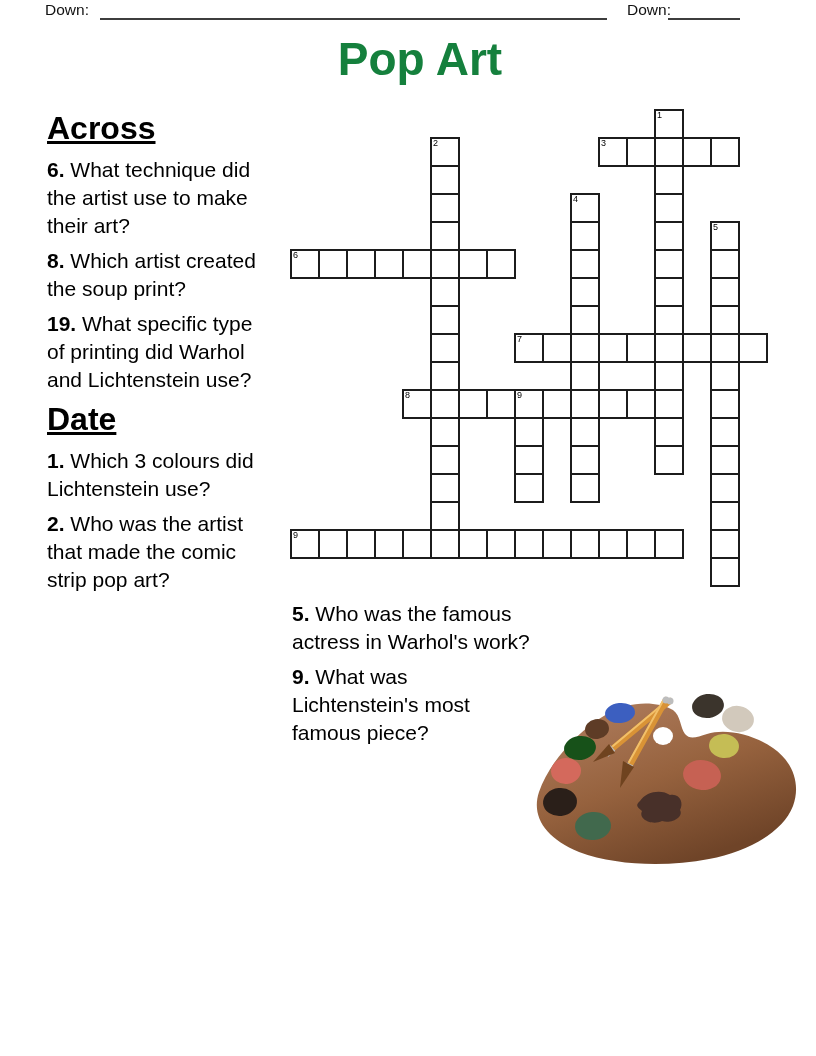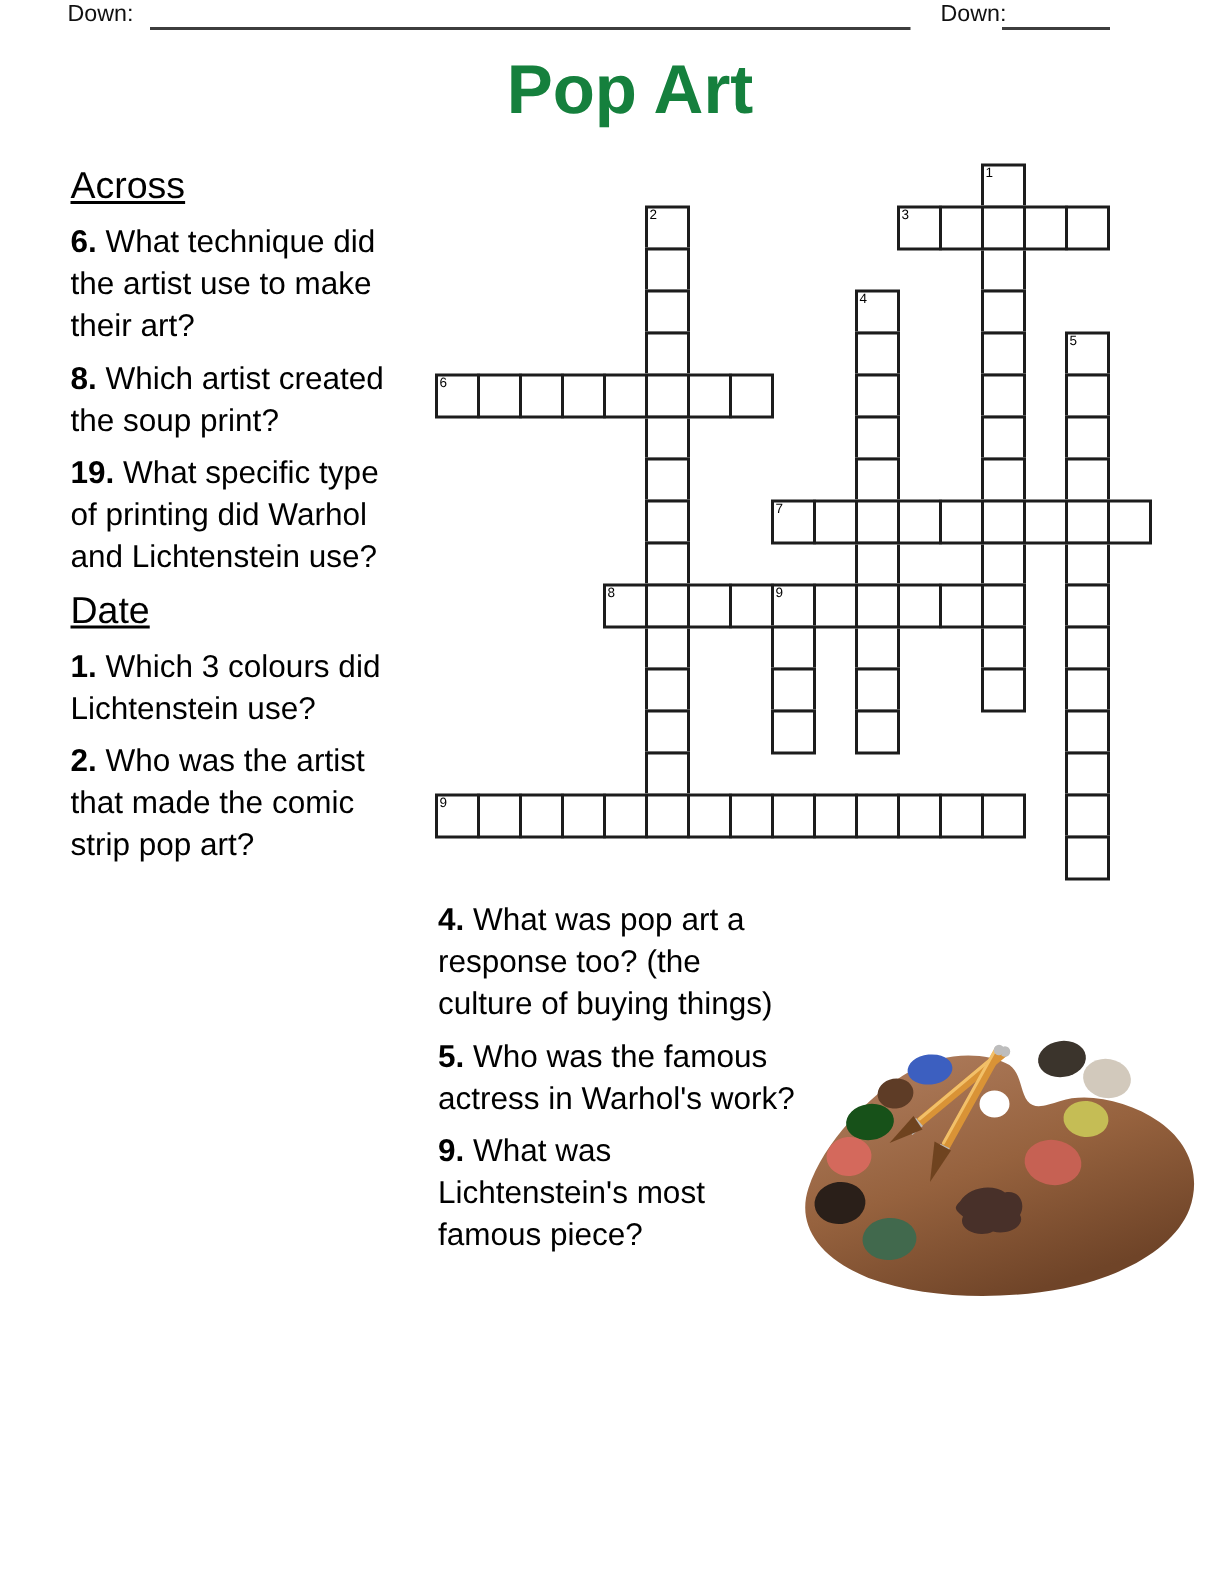--- a/index.html
+++ b/index.html
@@ -23,21 +23,21 @@
   }
   .cellnum {
     position:absolute; font-size:9px; line-height:9px; color:#000; z-index:3;
     font-family:"Liberation Sans", sans-serif;
   }
   
   .clue-col { position:absolute; }
   #clues-left  { left:47px;  top:110px; width:226px; }
   #clues-right { left:292px; top:600px; width:238px; }
   .clue-heading {
-    font-size:25px; font-weight:normal; text-decoration:underline;
+    font-size:32px; font-weight:bold; text-decoration:underline;
     margin:0 0 9px 0; line-height:1.15;
   }
   .clue { font-size:21px; line-height:28px; margin:0 0 7px 0; }
   .clue b { font-weight:bold; }
   
   #palette-svg { position:absolute; left:527px; top:670px; }
 </style>
 </head>
 <body>
 
@@ -164,21 +164,20 @@
       </div>
     <h2 class="clue-heading">Date</h2>
     <div id="down-list-left">
         <p class="clue"><b>1. </b>Which 3 colours did Lichtenstein use?</p>
         <p class="clue"><b>2. </b>Who was the artist that made the comic strip pop art?</p>
       </div>
   </div>
 
   <div id="clues-right" class="clue-col">
     <div id="down-list-right">
-        <p class="clue"><b>4. </b>What was pop art a response too? (the culture of buying things)</p>
         <p class="clue"><b>5. </b>Who was the famous actress in Warhol's work?</p>
         <p class="clue"><b>9. </b>What was Lichtenstein's most famous piece?</p>
       </div>
   </div>
 
   <svg id="palette-svg" width="290" height="220" viewBox="0 0 290 220">
     <defs>
       <linearGradient id="bodyGrad" x1="0" y1="0" x2="0.55" y2="1">
         <stop offset="0" id="g0" stop-color="#b28061"></stop>
         <stop offset="0.55" id="g1" stop-color="#96623e"></stop>

